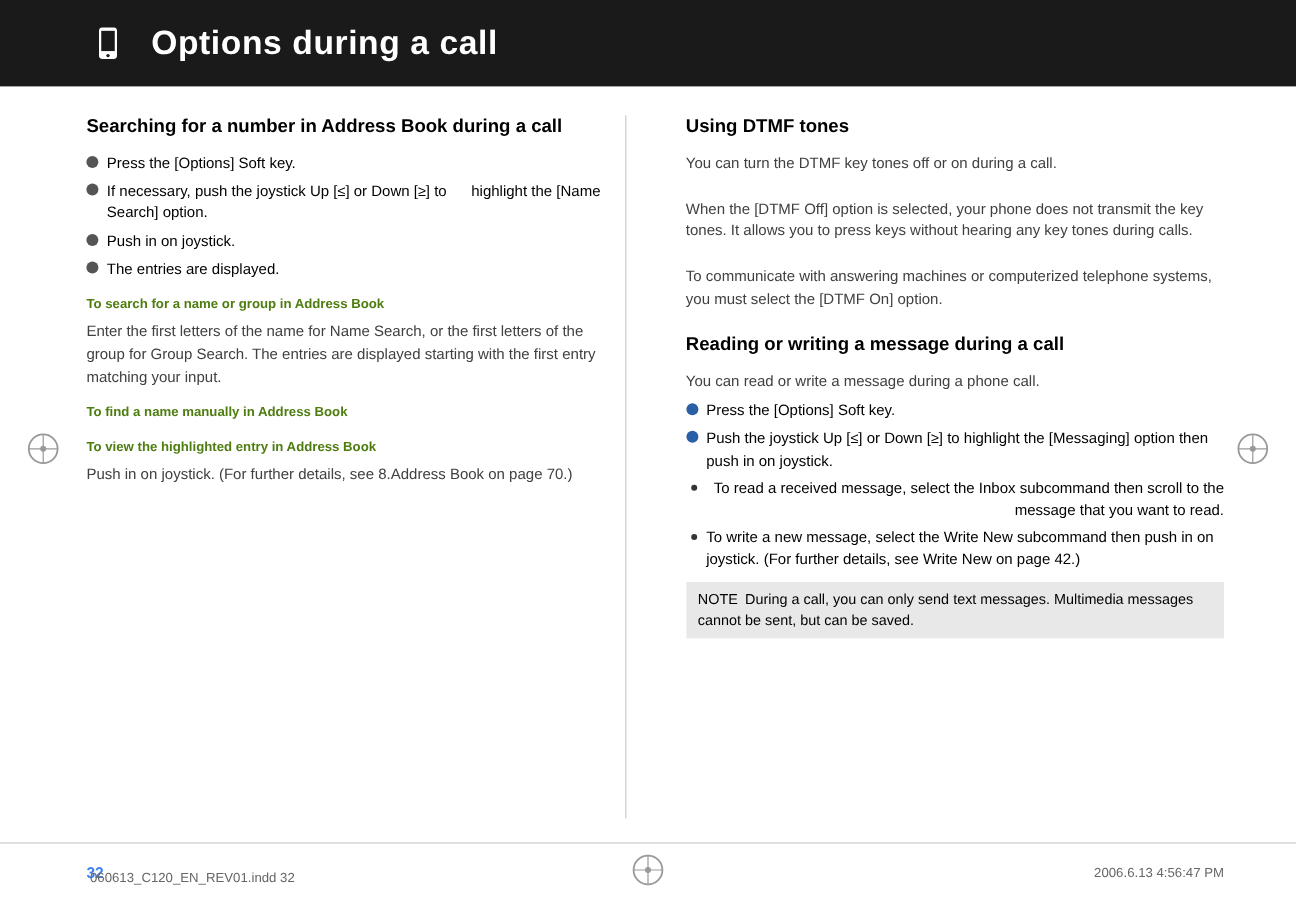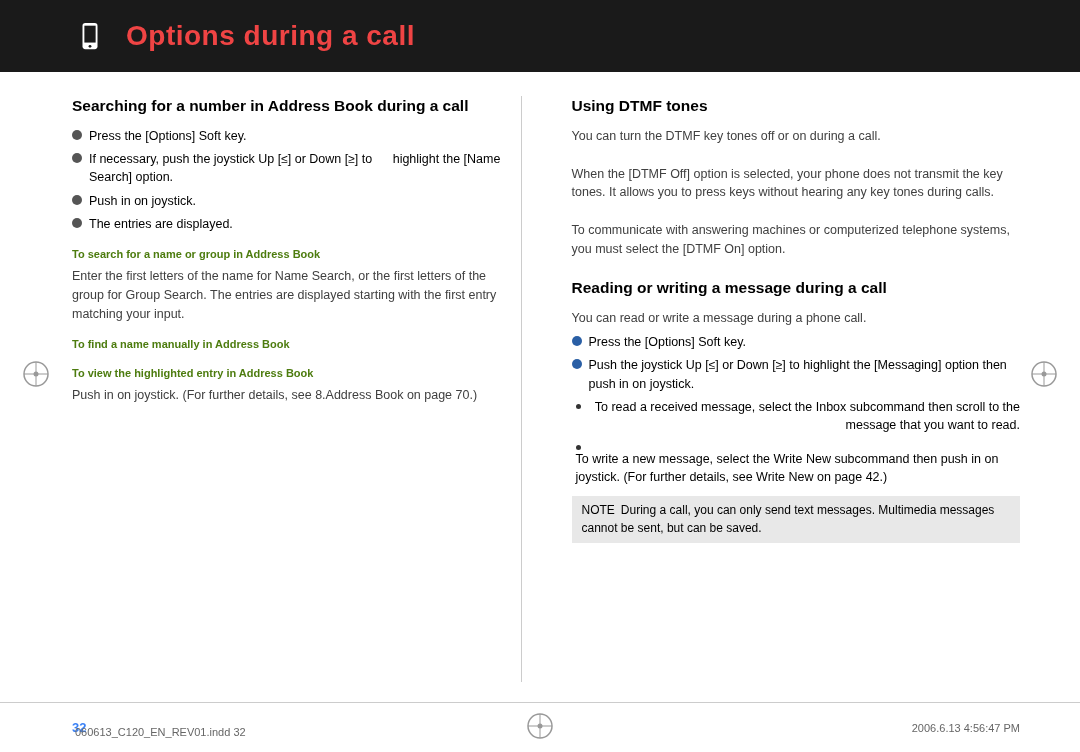--- a/index.html
+++ b/index.html
@@ -42,21 +42,21 @@
       justify-content: center;
     }
 
     .header-icon svg {
       width: 30px;
       height: 30px;
       fill: #ffffff;
     }
 
     .header-title {
-      color: #ef4444;
+      color: #ffffff;
       font-size: 28px;
       font-weight: bold;
       letter-spacing: 0.5px;
     }
 
     
     .compass {
       position: absolute;
       width: 28px;
       height: 28px;
@@ -295,21 +295,21 @@
         <span class="bullet-text">Push the joystick Up [<kbd>≤</kbd>] or Down [<kbd>≥</kbd>] to highlight the [Messaging] option then push in on joystick.</span>
       </div>
 
       
       <div class="bullet-item" style="padding-left:4px;text-align:right;">
         <div class="bullet-dot"></div>
         <span class="bullet-text">To read a received message, select the Inbox subcommand then scroll to the message that you want to read.</span>
       </div>
 
       
-      <div class="bullet-item" style="padding-left:4px;flex-direction:column;">
+      <div class="bullet-item" style="padding-left:4px;">
         <div class="bullet-dot"></div>
         <span class="bullet-text">To write a new message, select the Write New subcommand then push in on joystick. (For further details, see Write New on page 42.)</span>
       </div>
 
       
       <div class="note-box">
         <span class="note-label">NOTE</span><span>During a call, you can only send text messages. Multimedia messages cannot be sent, but can be saved.</span>
       </div>
 
     </div>

